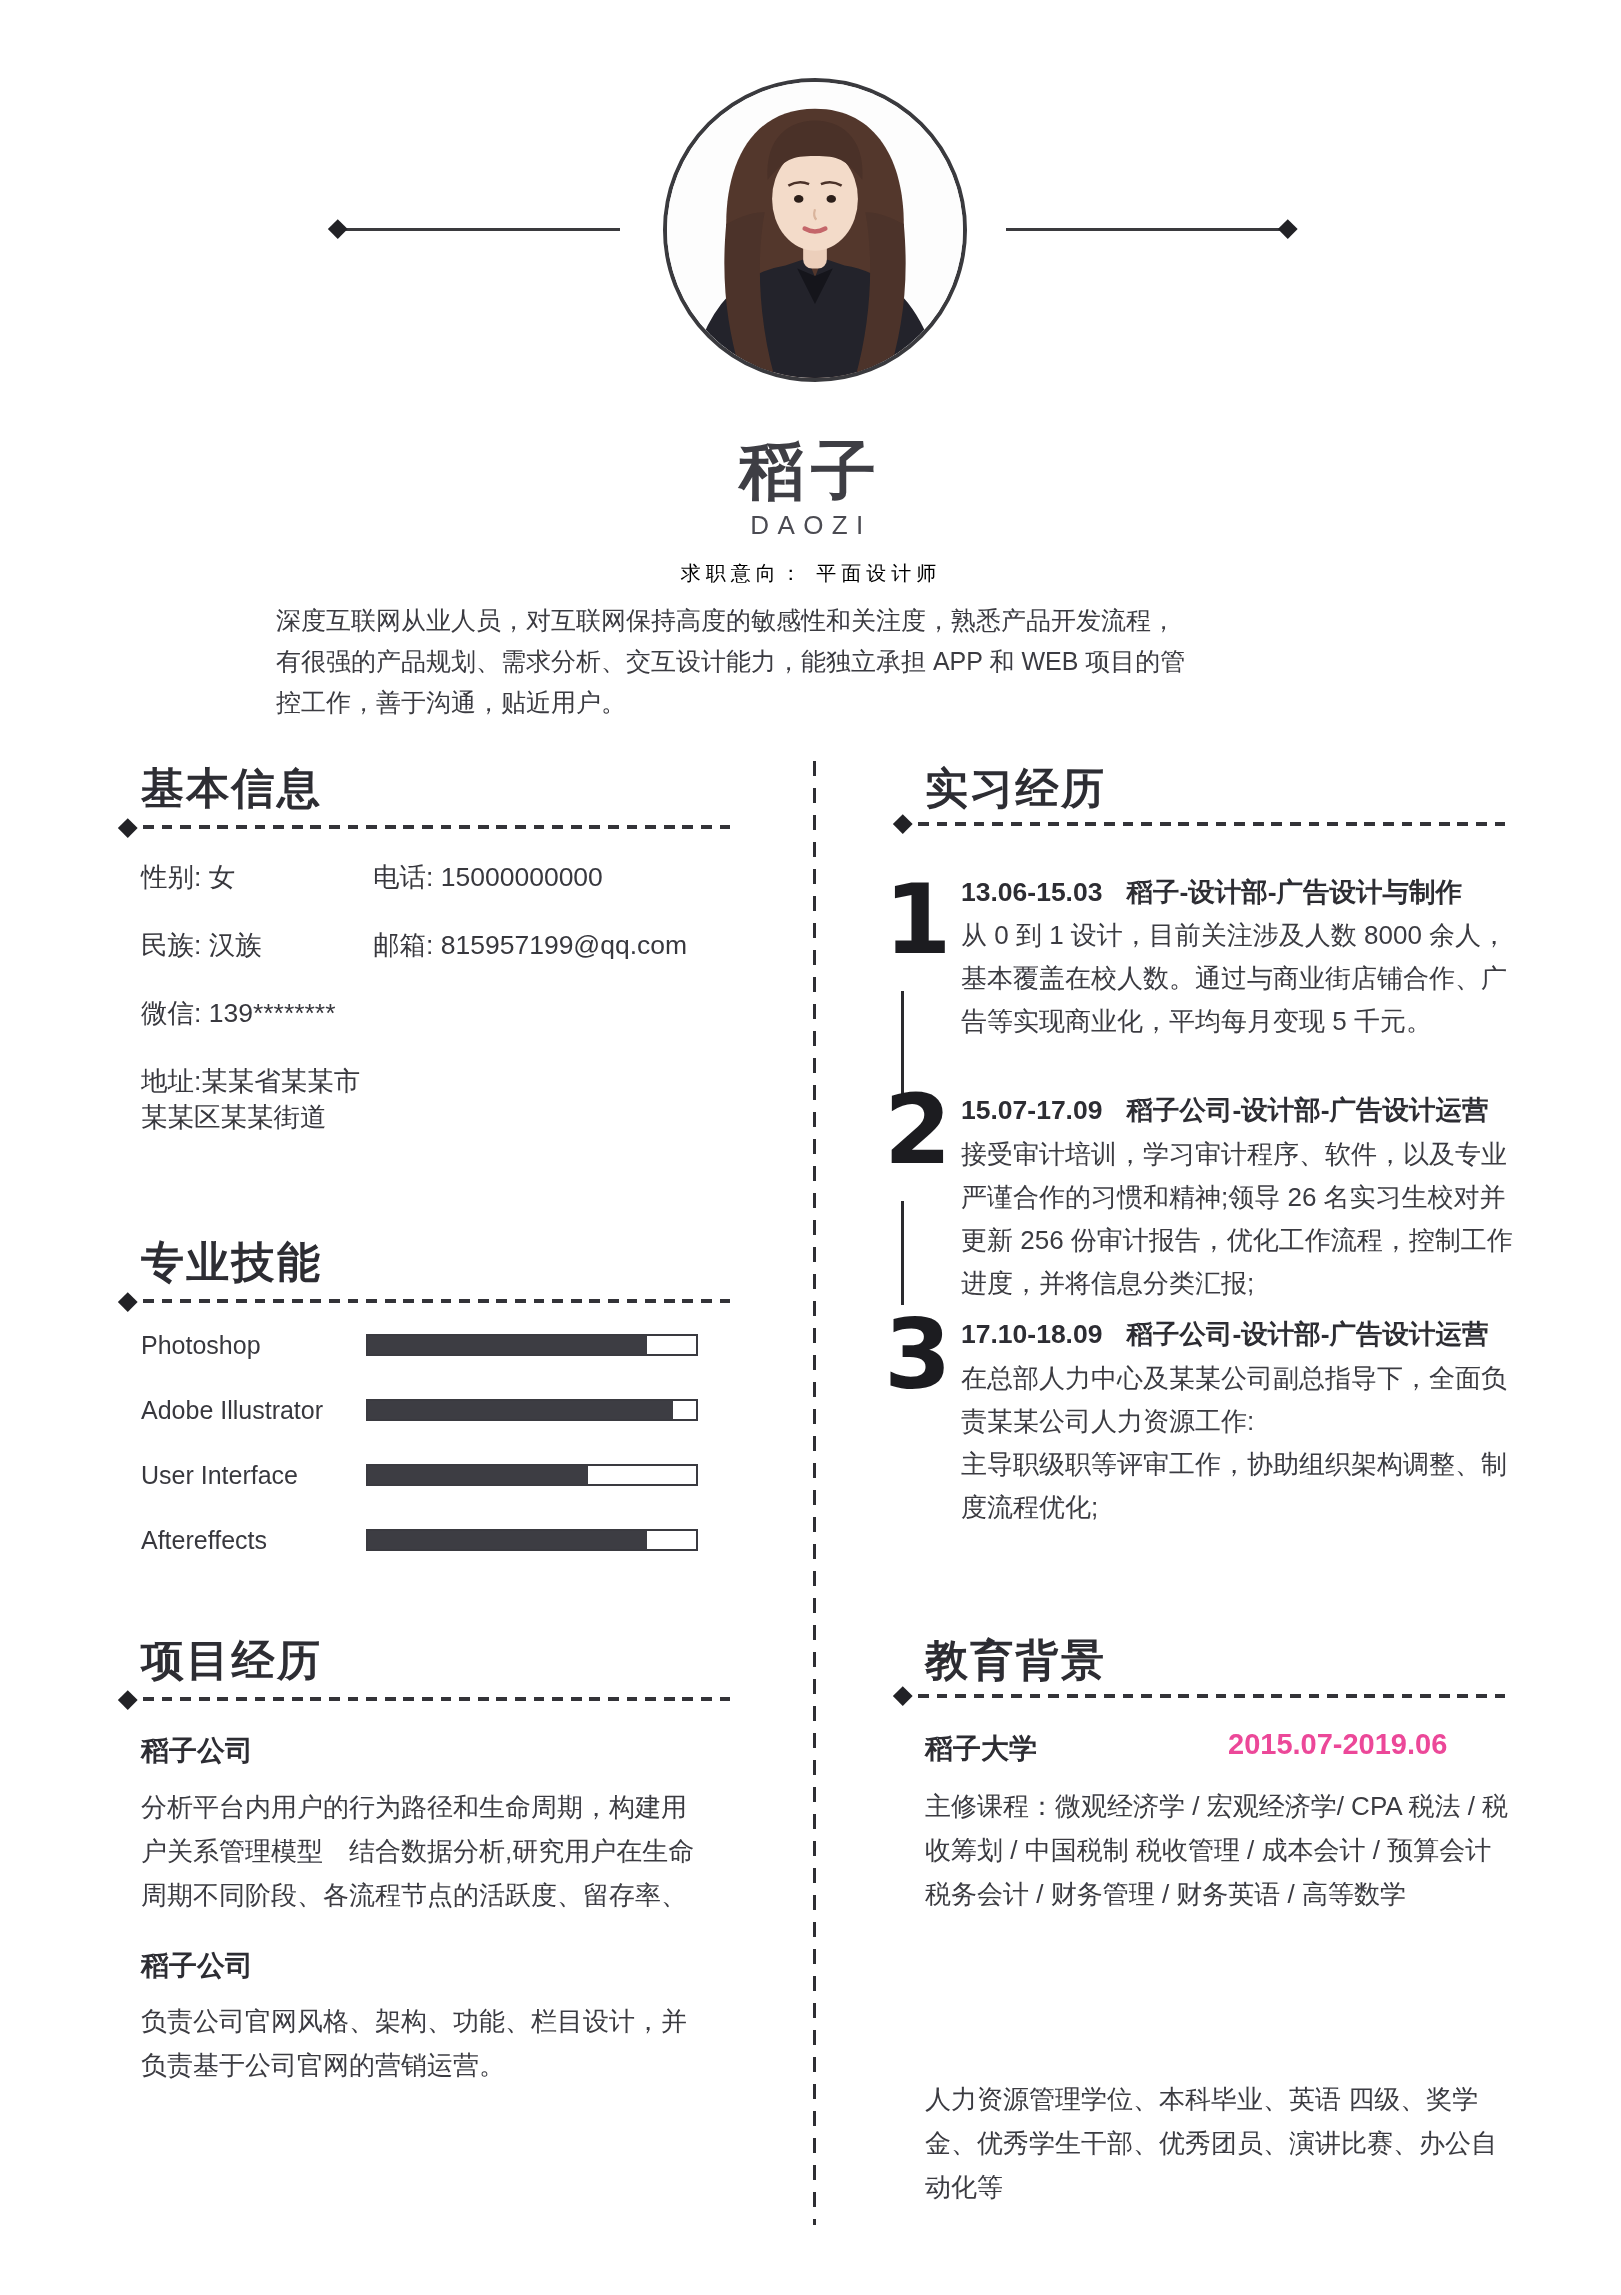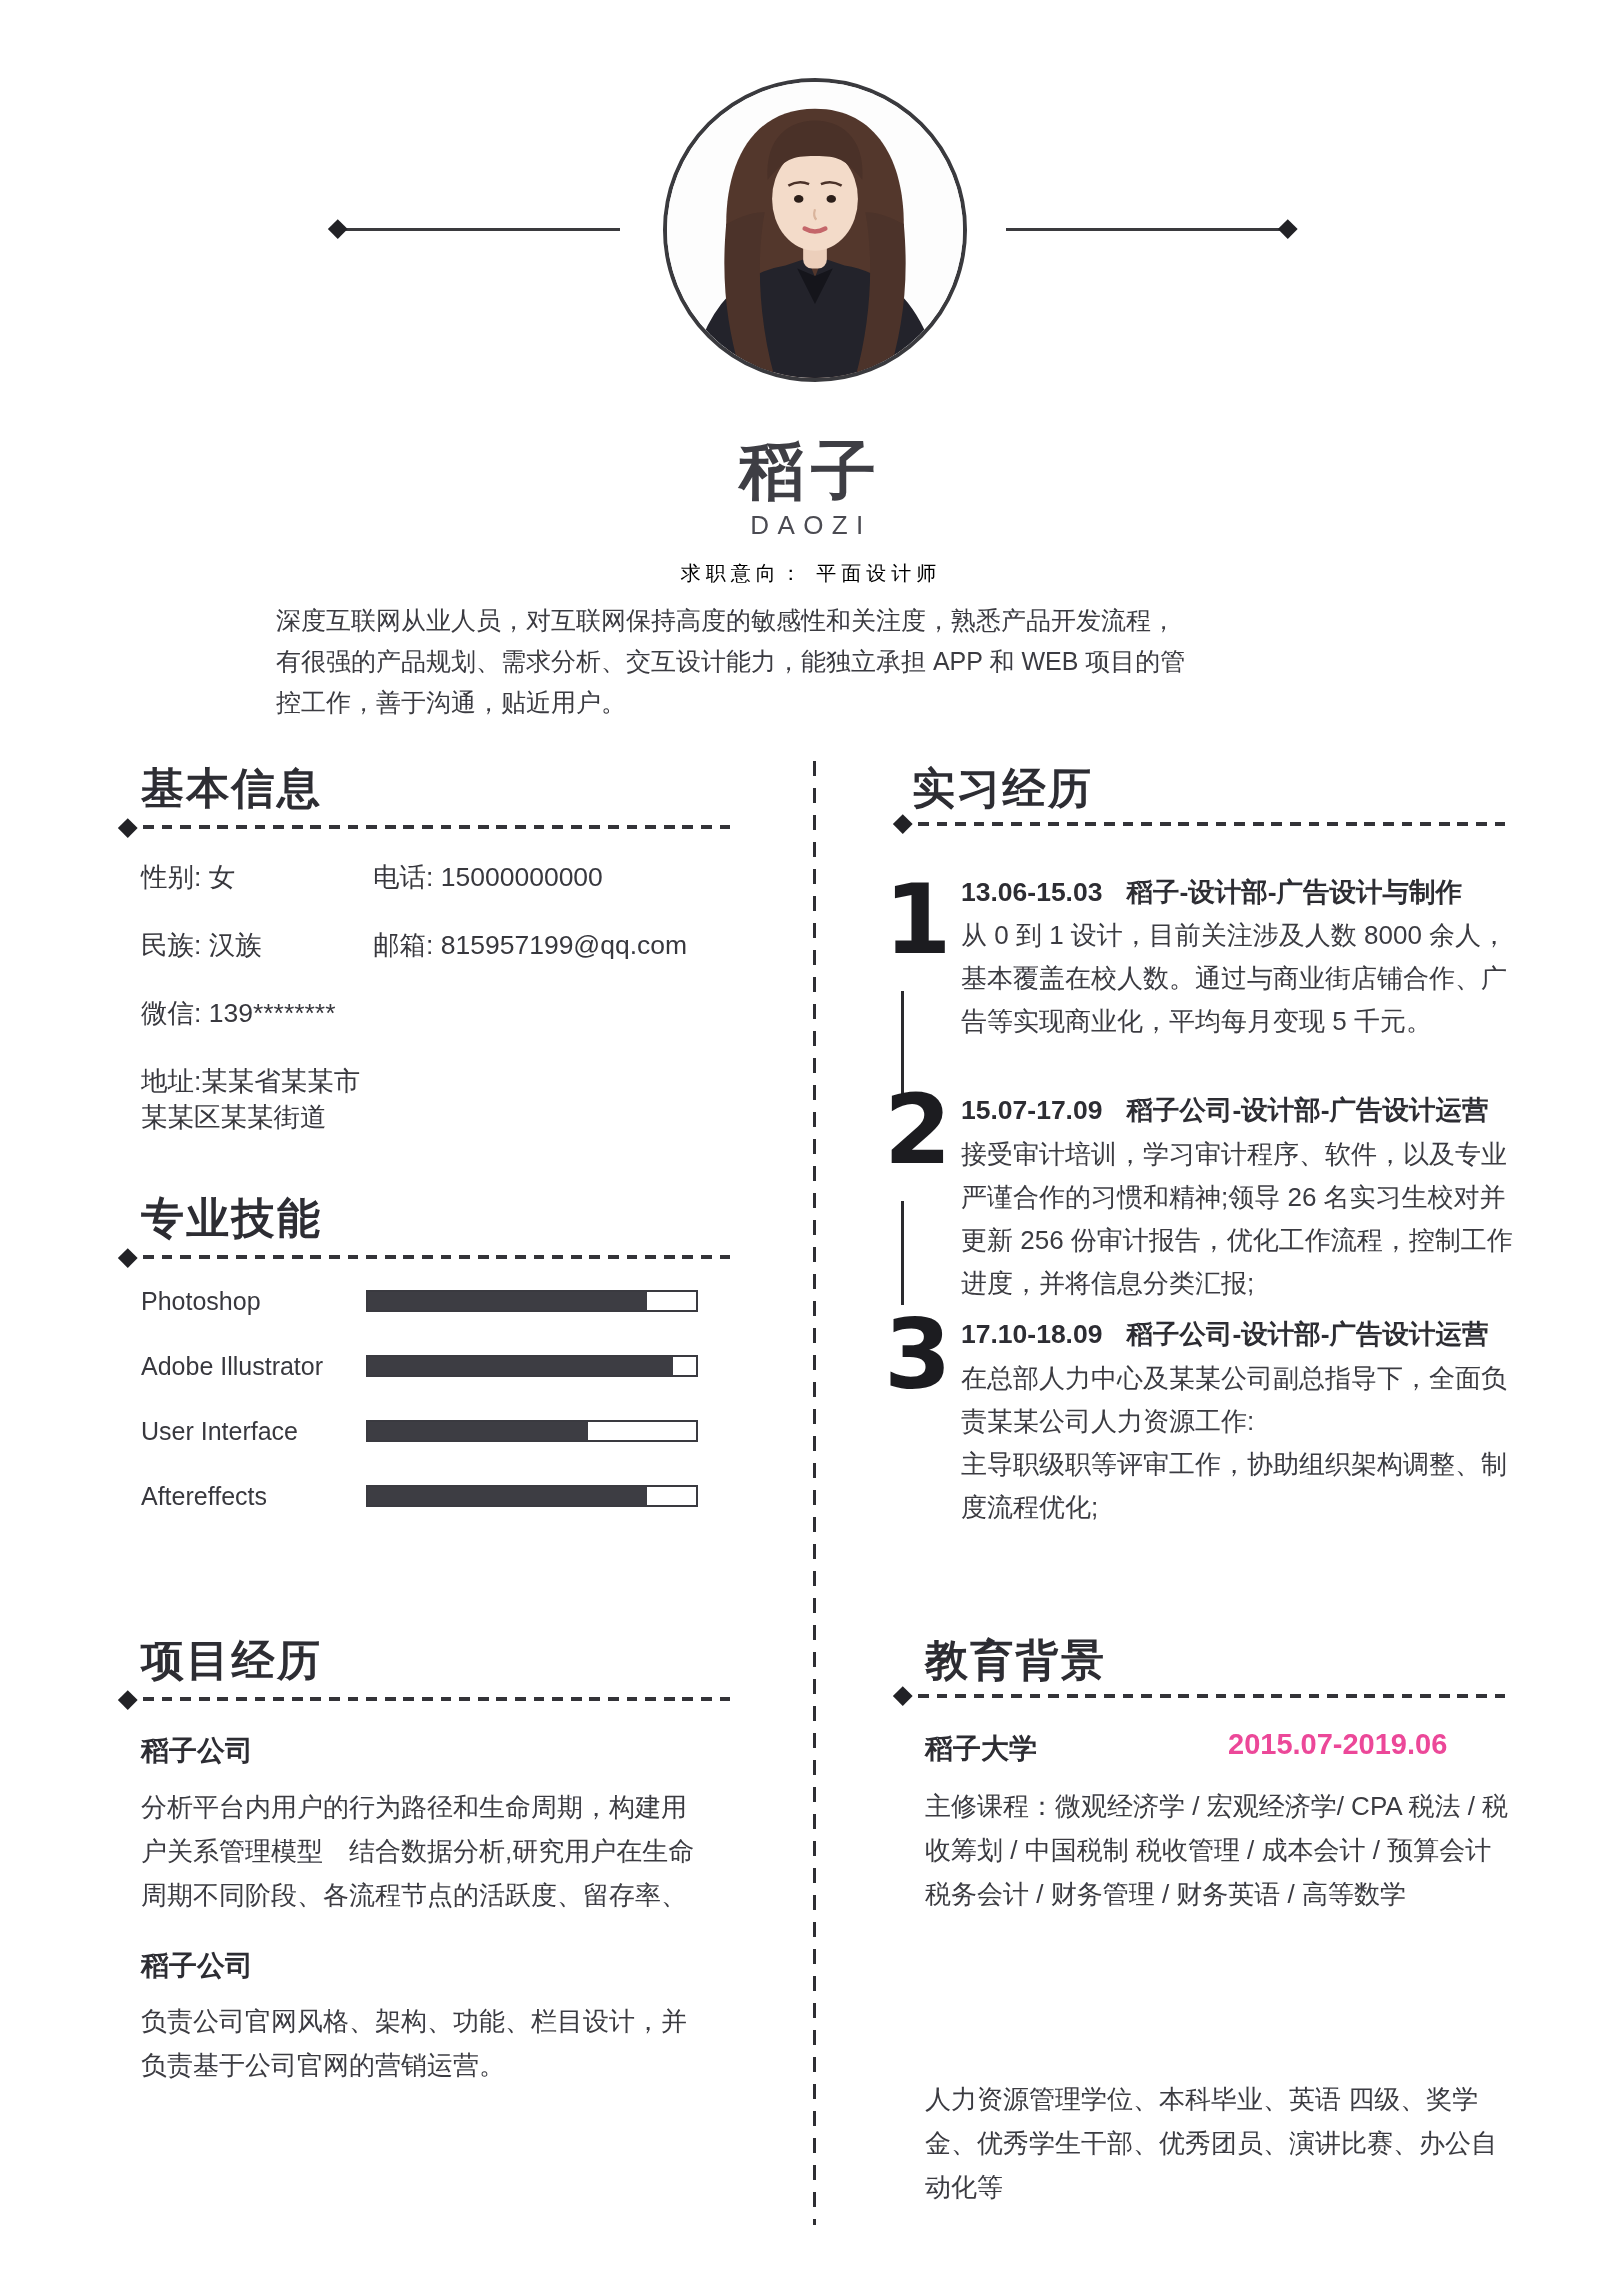--- a/index.html
+++ b/index.html
@@ -129,21 +129,21 @@
       <span></span>
     </div>
     <div class="info-row">
       <span>地址:某某省某某市某某区某某街道</span>
       <span></span>
     </div>
   </div>
 </div>
 
 <div class="section" style="left:121px;top:1191px;width:617px;">
-  <div class="sec-title" style="margin-left:20px;">专业技能</div>
+  <div class="sec-title" style="margin-left:20px;margin-top:44px;">专业技能</div>
   <div class="dash-row" style="margin-top:5.6px;">
     <div class="diamond"></div>
     <div class="dashes"></div>
   </div>
   <div class="skill-rows">
     <div class="skill-row">
       <span class="skill-name">Photoshop</span>
       <div class="skill-bar">
         <div class="skill-fill" style="width: 85%;"></div>
       </div>
@@ -175,21 +175,21 @@
     <div class="diamond"></div>
     <div class="dashes"></div>
   </div>
   <div class="proj-company">稻子公司</div>
   <div class="proj-desc">分析平台内用户的行为路径和生命周期，构建用户关系管理模型　结合数据分析,研究用户在生命周期不同阶段、各流程节点的活跃度、留存率、</div>
   <div class="proj-company" style="margin-top:30px;">稻子公司</div>
   <div class="proj-desc">负责公司官网风格、架构、功能、栏目设计，并负责基于公司官网的营销运营。</div>
 </div>
 
 <div class="section" style="left:884px;top:761px;width:636px;height:867px;">
-  <div class="sec-title abs" style="left:28px;top:0;">实习经历</div>
+  <div class="sec-title abs" style="left:41px;top:0;">实习经历</div>
   <div class="dash-row abs" style="left:12.4px;top:56px;width:612px;">
     <div class="diamond"></div>
     <div class="dashes"></div>
   </div>
 
   <div class="abs num" style="left:0;top:110px;">1</div>
   <div class="abs item-head" style="left:77px;top:113px;">
     <span class="period">13.06-15.03</span><span>稻子-设计部-广告设计与制作</span>
   </div>
   <div class="abs item-body" style="left:77px;top:153px;">从 0 到 1 设计，目前关注涉及人数 8000 余人，基本覆盖在校人数。通过与商业街店铺合作、广告等实现商业化，平均每月变现 5 千元。</div>

